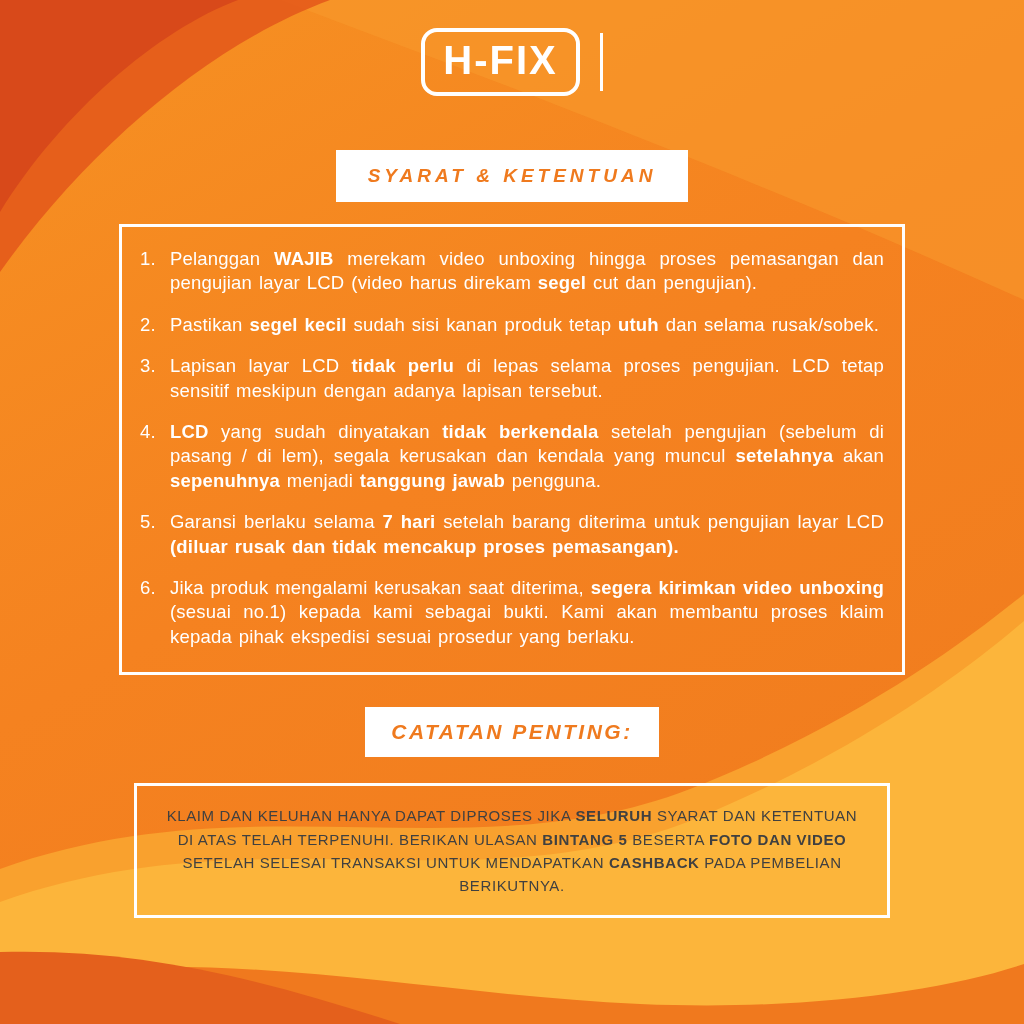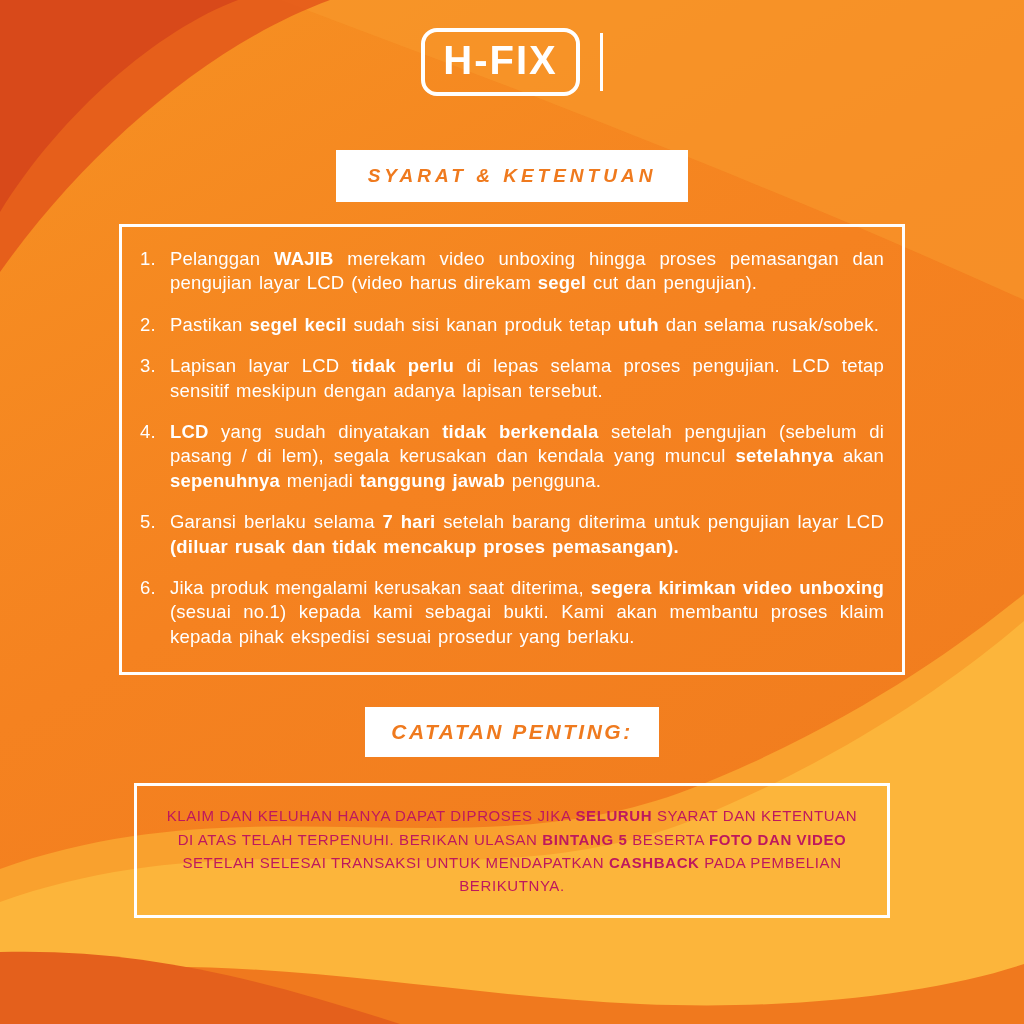--- a/index.html
+++ b/index.html
@@ -61,21 +61,21 @@
   }
   .term .num  { flex: 0 0 24px; }
   .term .body { flex: 1; text-align: justify; }
   .b { font-weight: bold; }
 
   
   .note-box {
     width: 756px; margin: 26px auto 0;
     border: 3px solid #ffffff;
     padding: 18px 26px; box-sizing: border-box;
-    color: #be185d; text-align: center;
+    color: #404040; text-align: center;
     font-size: 15px; letter-spacing: 0.6px; line-height: 1.55;
   }
   .note-p { margin: 0; }
   .note-p + .note-p { margin-top: 16px; }
 </style>
 </head>
 <body>
 
 <svg class="deco top-right" width="1024" height="340" viewBox="0 0 1024 340">
   <path d="M280,0 L1024,0 L1024,300 C760,180 480,75 280,0 Z" fill="#f79b2e" opacity="0.55"></path>

